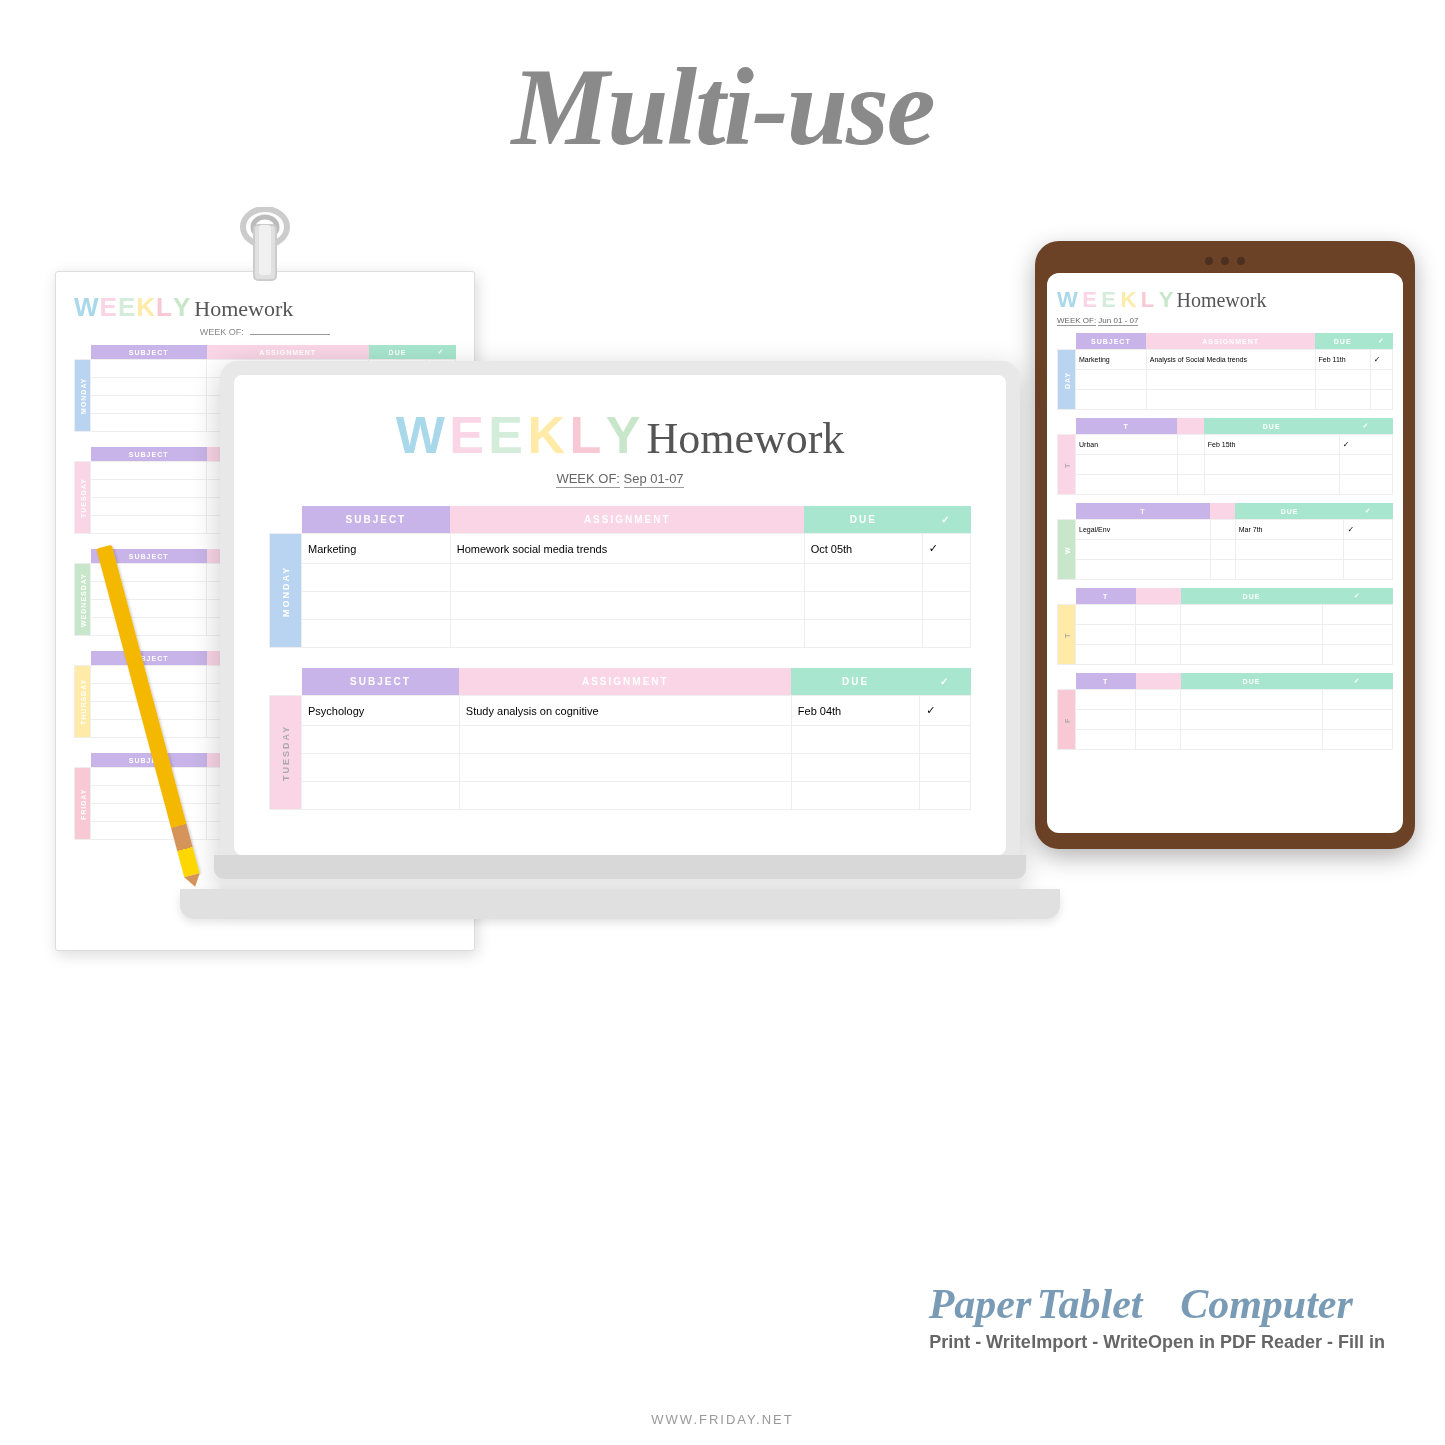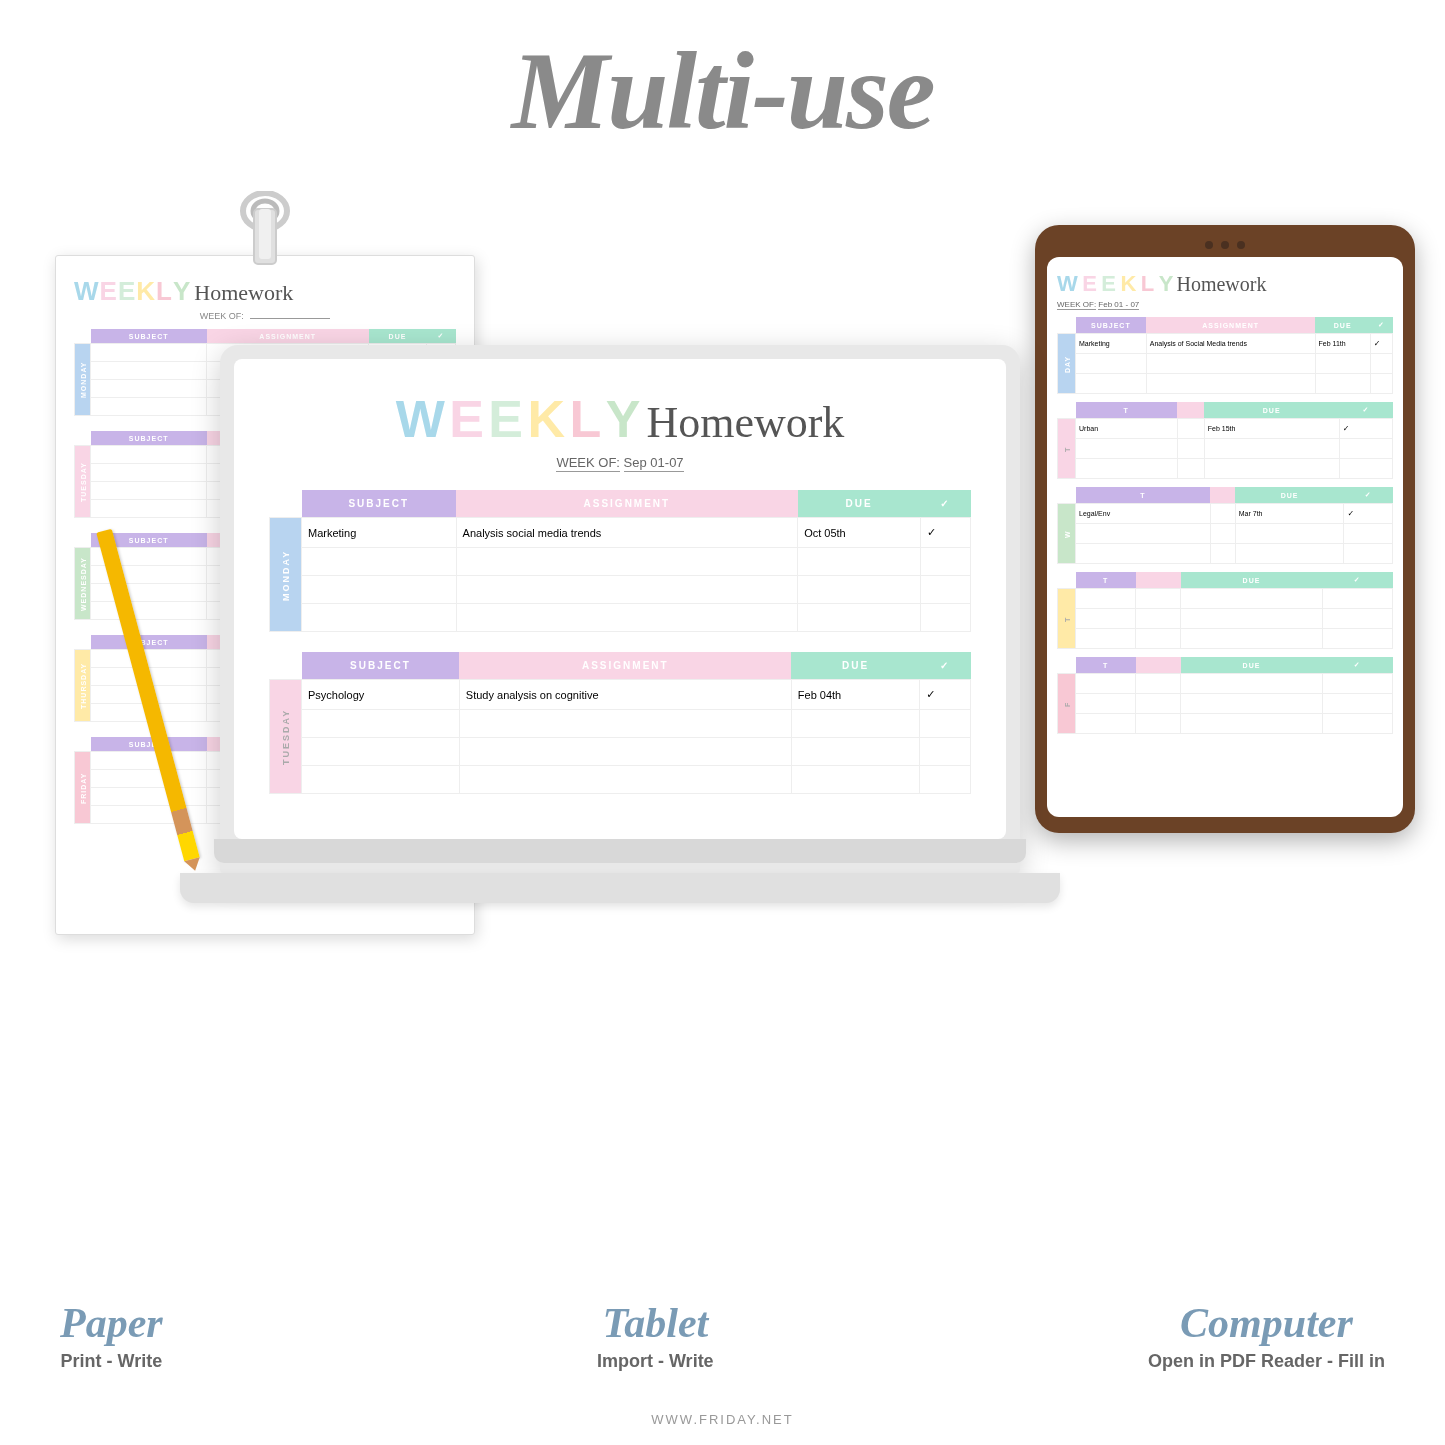--- a/index.html
+++ b/index.html
@@ -8,21 +8,21 @@
       height: 1445px;
       background: #ffffff;
       font-family: Arial, sans-serif;
       overflow: hidden;
       position: relative;
     }
 
     
     .main-title {
       text-align: center;
-      padding-top: 28px;
+      padding-top: 44px;
       font-size: 110px;
       font-weight: 900;
       color: #8a8a8a;
       font-style: italic;
       letter-spacing: -2px;
       font-family: Georgia, serif;
     }
 
     
     .devices-area {
@@ -704,21 +704,21 @@
               <th class="laptop-th-subject">SUBJECT</th>
               <th class="laptop-th-assignment">ASSIGNMENT</th>
               <th class="laptop-th-due">DUE</th>
               <th class="laptop-th-check">✓</th>
             </tr>
           </thead>
           <tbody>
             <tr>
               <td rowspan="4" class="laptop-day-cell laptop-day-monday">MONDAY</td>
               <td>Marketing</td>
-              <td>Analysis social media trends</td>
+              <td>Homework social media trends</td>
               <td>Oct 05th</td>
               <td>✓</td>
             </tr>
             <tr>
                 <td></td>
                 <td></td>
                 <td></td>
                 <td></td>
               </tr>
             <tr>
@@ -798,21 +798,21 @@
             <span class="e1">E</span>
             <span class="e2">E</span>
             <span class="k1">K</span>
             <span class="l1">L</span>
             <span class="y1">Y</span>
           </div>
           <span class="homework-script-tablet">Homework</span>
         </div>
 
         <div class="week-of-tablet">
-          <span>WEEK OF:</span> <span>Feb 01 - 07</span>
+          <span>WEEK OF:</span> <span>Jun 01 - 07</span>
         </div>
 
         <table class="tablet-table">
           <thead>
             <tr>
               <th style="width:18px;"></th>
               <th class="tablet-th-subject">SUBJECT</th>
               <th class="tablet-th-assignment">ASSIGNMENT</th>
               <th class="tablet-th-due">DUE</th>
               <th class="tablet-th-check">✓</th>
@@ -980,21 +980,21 @@
               </tr>
           </tbody>
         </table>
 
       </div>
     </div>
   </div>
 
 </div>
 
-<div class="bottom-labels" style="position:absolute; bottom:73px; width:100%; display:flex; justify-content:space-between; padding:0 60px;gap:40px;">
+<div class="bottom-labels" style="position:absolute; bottom:92px; width:100%; display:flex; justify-content:flex-end; padding:0 60px;">
   <div class="device-label">
     <div class="device-label-title">Paper</div>
     <div class="device-label-sub">Print - Write</div>
   </div>
   <div class="device-label">
     <div class="device-label-title">Tablet</div>
     <div class="device-label-sub">Import - Write</div>
   </div>
   <div class="device-label">
     <div class="device-label-title">Computer</div>

